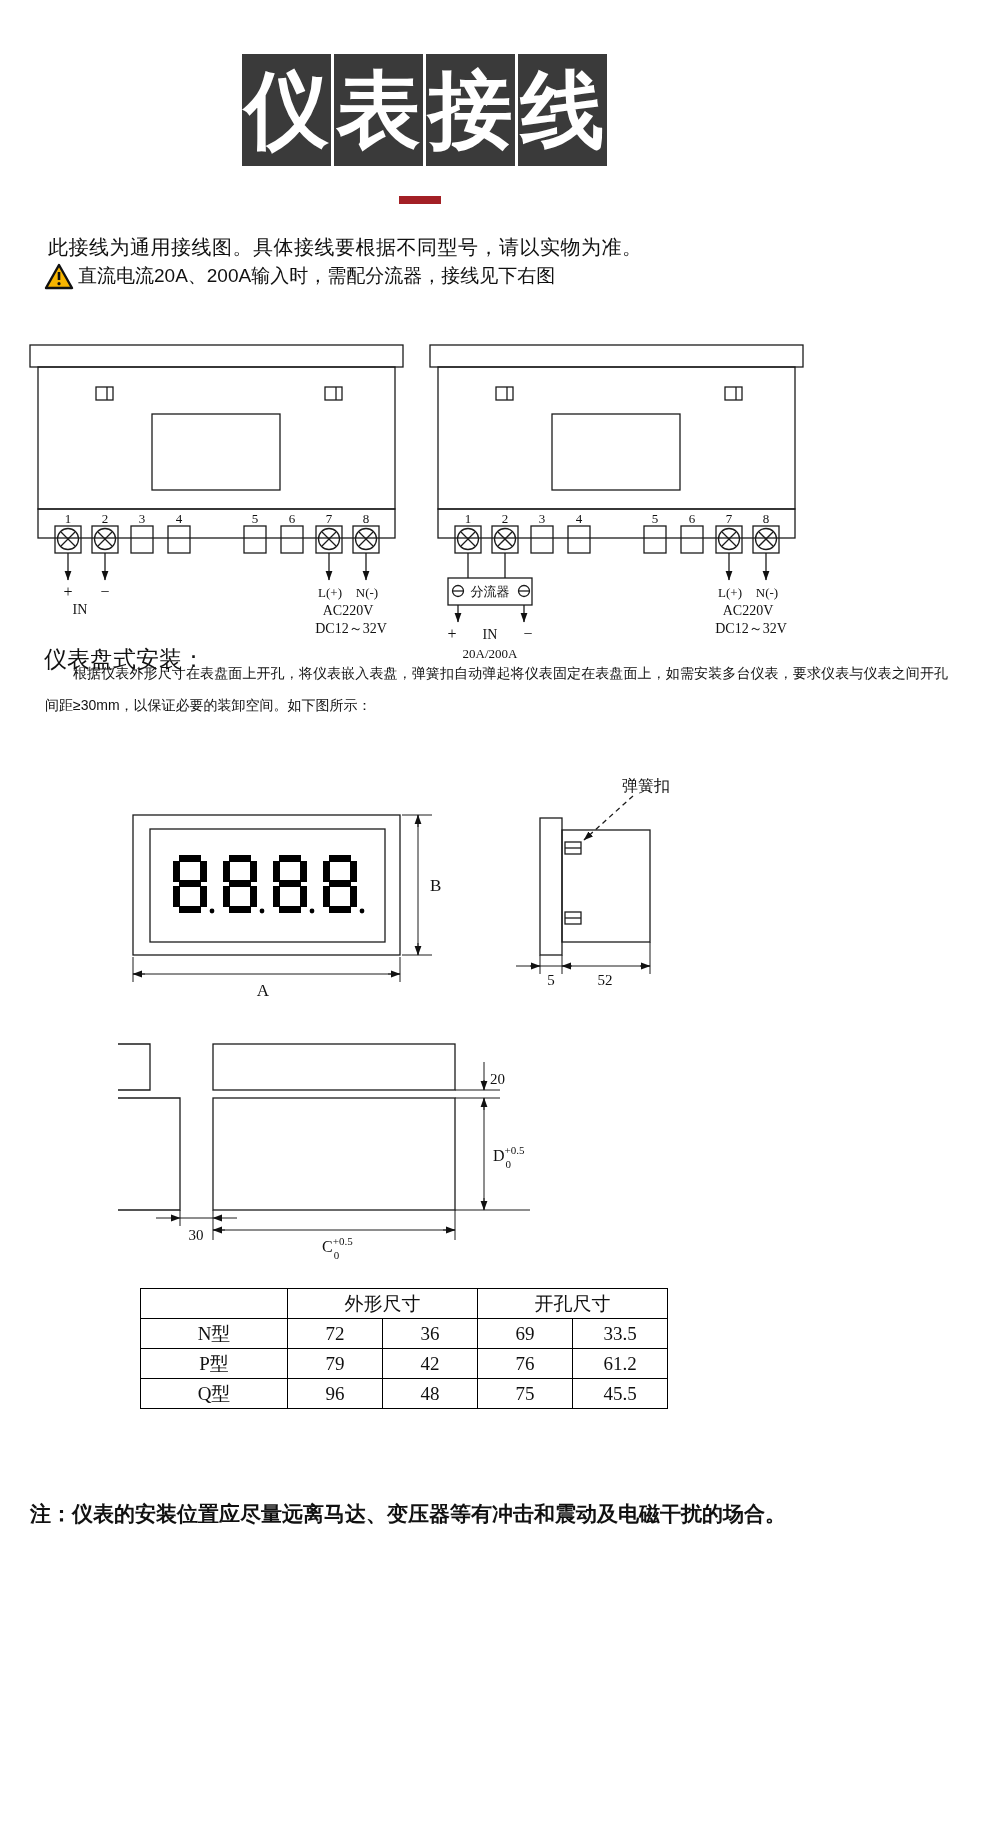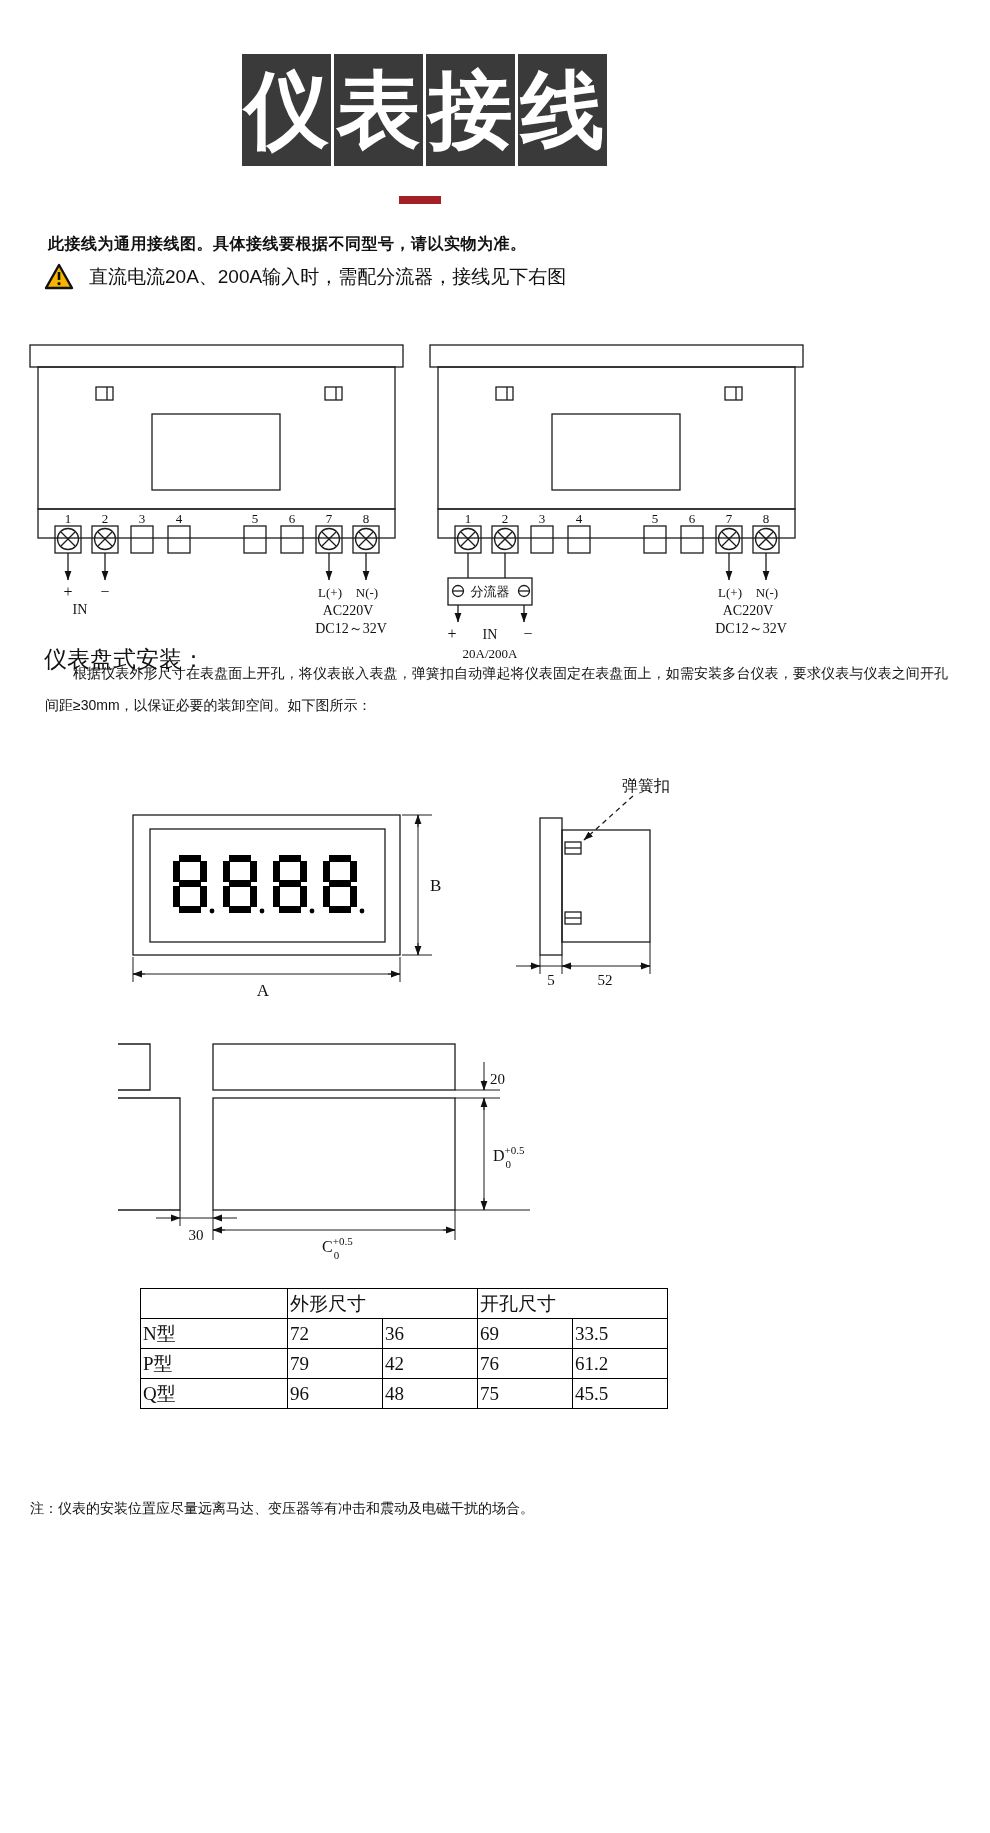--- a/index.html
+++ b/index.html
@@ -3,31 +3,31 @@
 <meta charset="utf-8">
 <style>
   *{margin:0;padding:0;box-sizing:border-box}
   html,body{background:#ffffff}
   body{font-family:"Liberation Sans","DejaVu Sans",sans-serif;color:#111}
   .page{position:relative;width:990px;height:1833px;margin:0 auto;background:#fff;overflow:hidden}
   .abs{position:absolute}
   .title{left:242px;top:54px;display:flex;gap:3px}
   .tchar{display:block;width:89px;height:112px;background:#3a3a3a;color:#fff;font-size:84px;line-height:112px;text-align:center;font-weight:bold}
   .divider{left:399px;top:196px;width:42px;height:8px;background:#a32025}
-  .intro{left:48px;top:234px;font-size:16px;font-weight:bold;letter-spacing:.5px}
-  .warnrow{left:44px;top:263px;display:flex;align-items:center;gap:15px;font-size:19px}
+  .intro{left:48px;top:234px;font-size:20px;font-weight:normal;letter-spacing:.5px}
+  .warnrow{left:44px;top:263px;display:flex;align-items:flex-start;gap:4px;font-size:19px}
   .mhead{left:44px;top:644px;font-size:23px}
   .mpara{left:45px;top:657px;width:903px;font-size:14px;line-height:32px;text-indent:2em;text-align:justify}
   svg text{font-family:"Liberation Serif","DejaVu Serif",serif;fill:#111;stroke:none}
   .mid{text-anchor:middle}
   .draw rect,.draw line,.draw path,.draw circle,.draw polyline{fill:none;stroke:#1c1c1c;stroke-width:1.3}
   .thin rect,.thin line{stroke-width:1}
   .dim-table{left:140px;top:1288px;border-collapse:collapse;table-layout:fixed}
-  .dim-table td{border:1.5px solid #000;height:30px;font-family:"Liberation Serif","DejaVu Serif",serif;font-size:19px;padding:0 2px}
-  .note{left:30px;top:1500px;font-size:14px;font-weight:normal;width:950px}
+  .dim-table td{border:1.5px solid #000;height:30px;text-align:center;font-family:"Liberation Serif","DejaVu Serif",serif;font-size:19px;padding:0 2px}
+  .note{left:30px;top:1500px;font-size:21px;font-weight:bold;width:950px}
 </style>
 </head>
 <body>
 
 <div class="page">
 
   <div class="abs title">
     <span class="tchar">仪</span>
     <span class="tchar">表</span>
     <span class="tchar">接</span>

